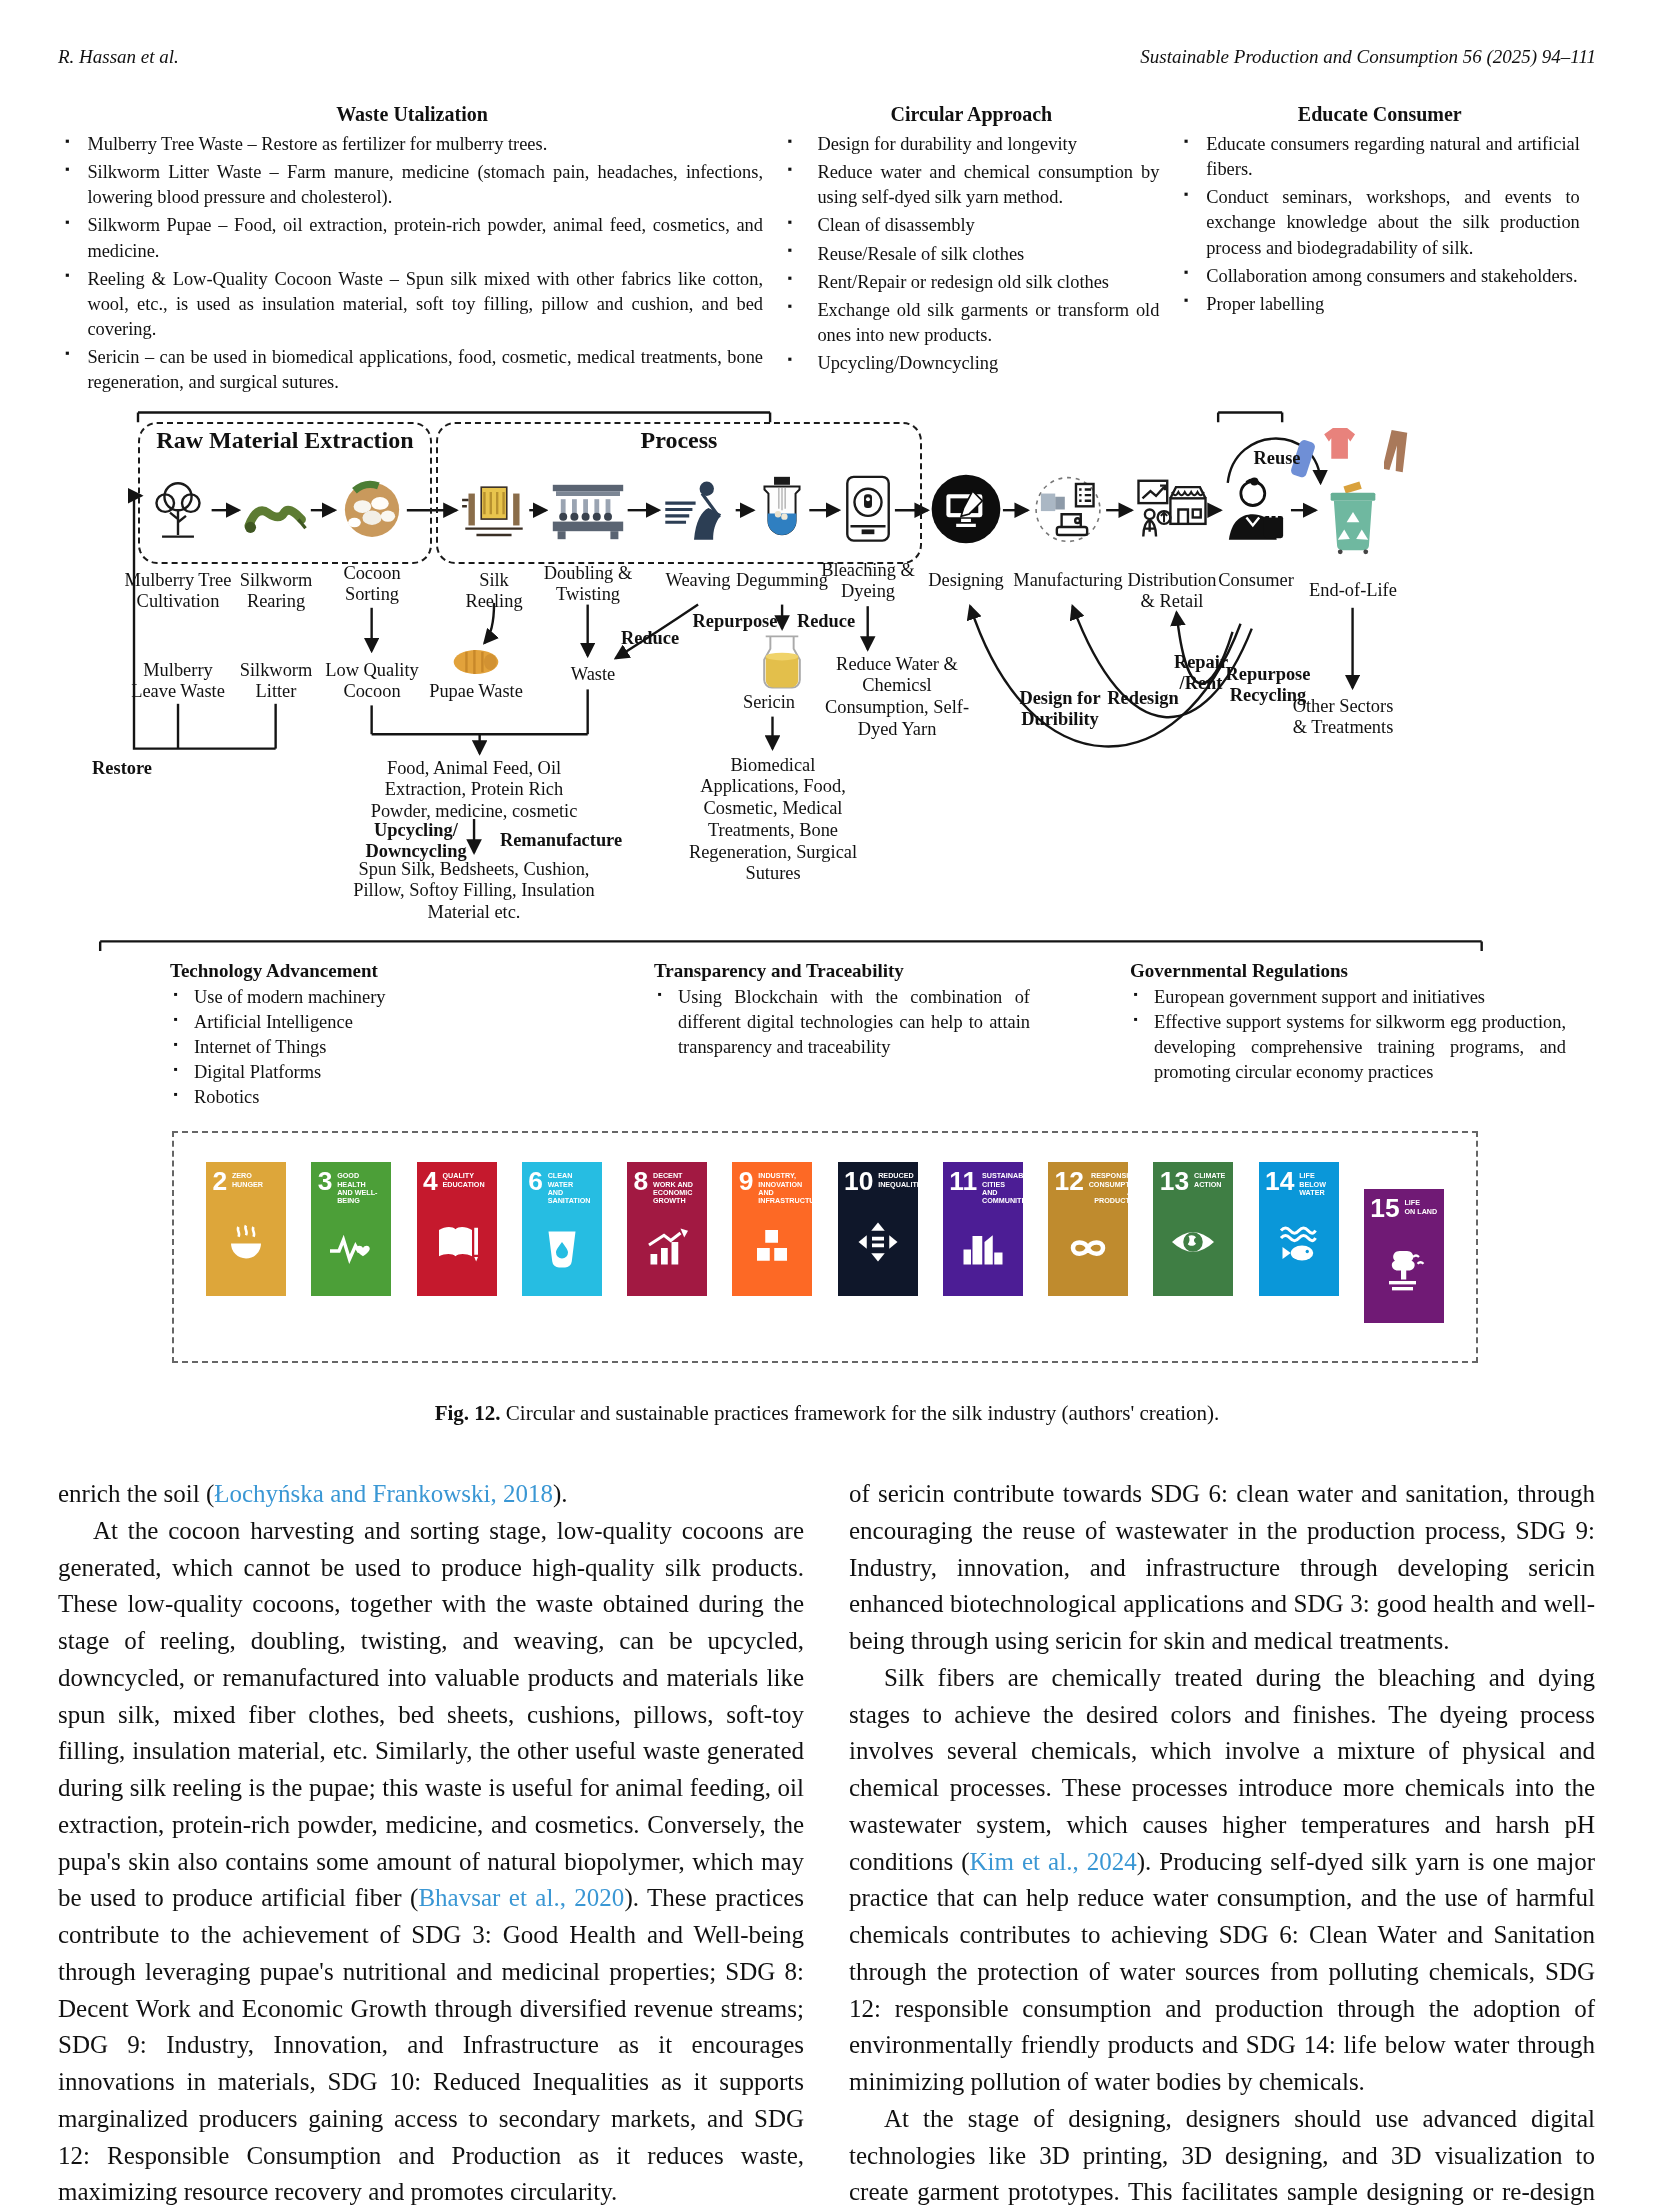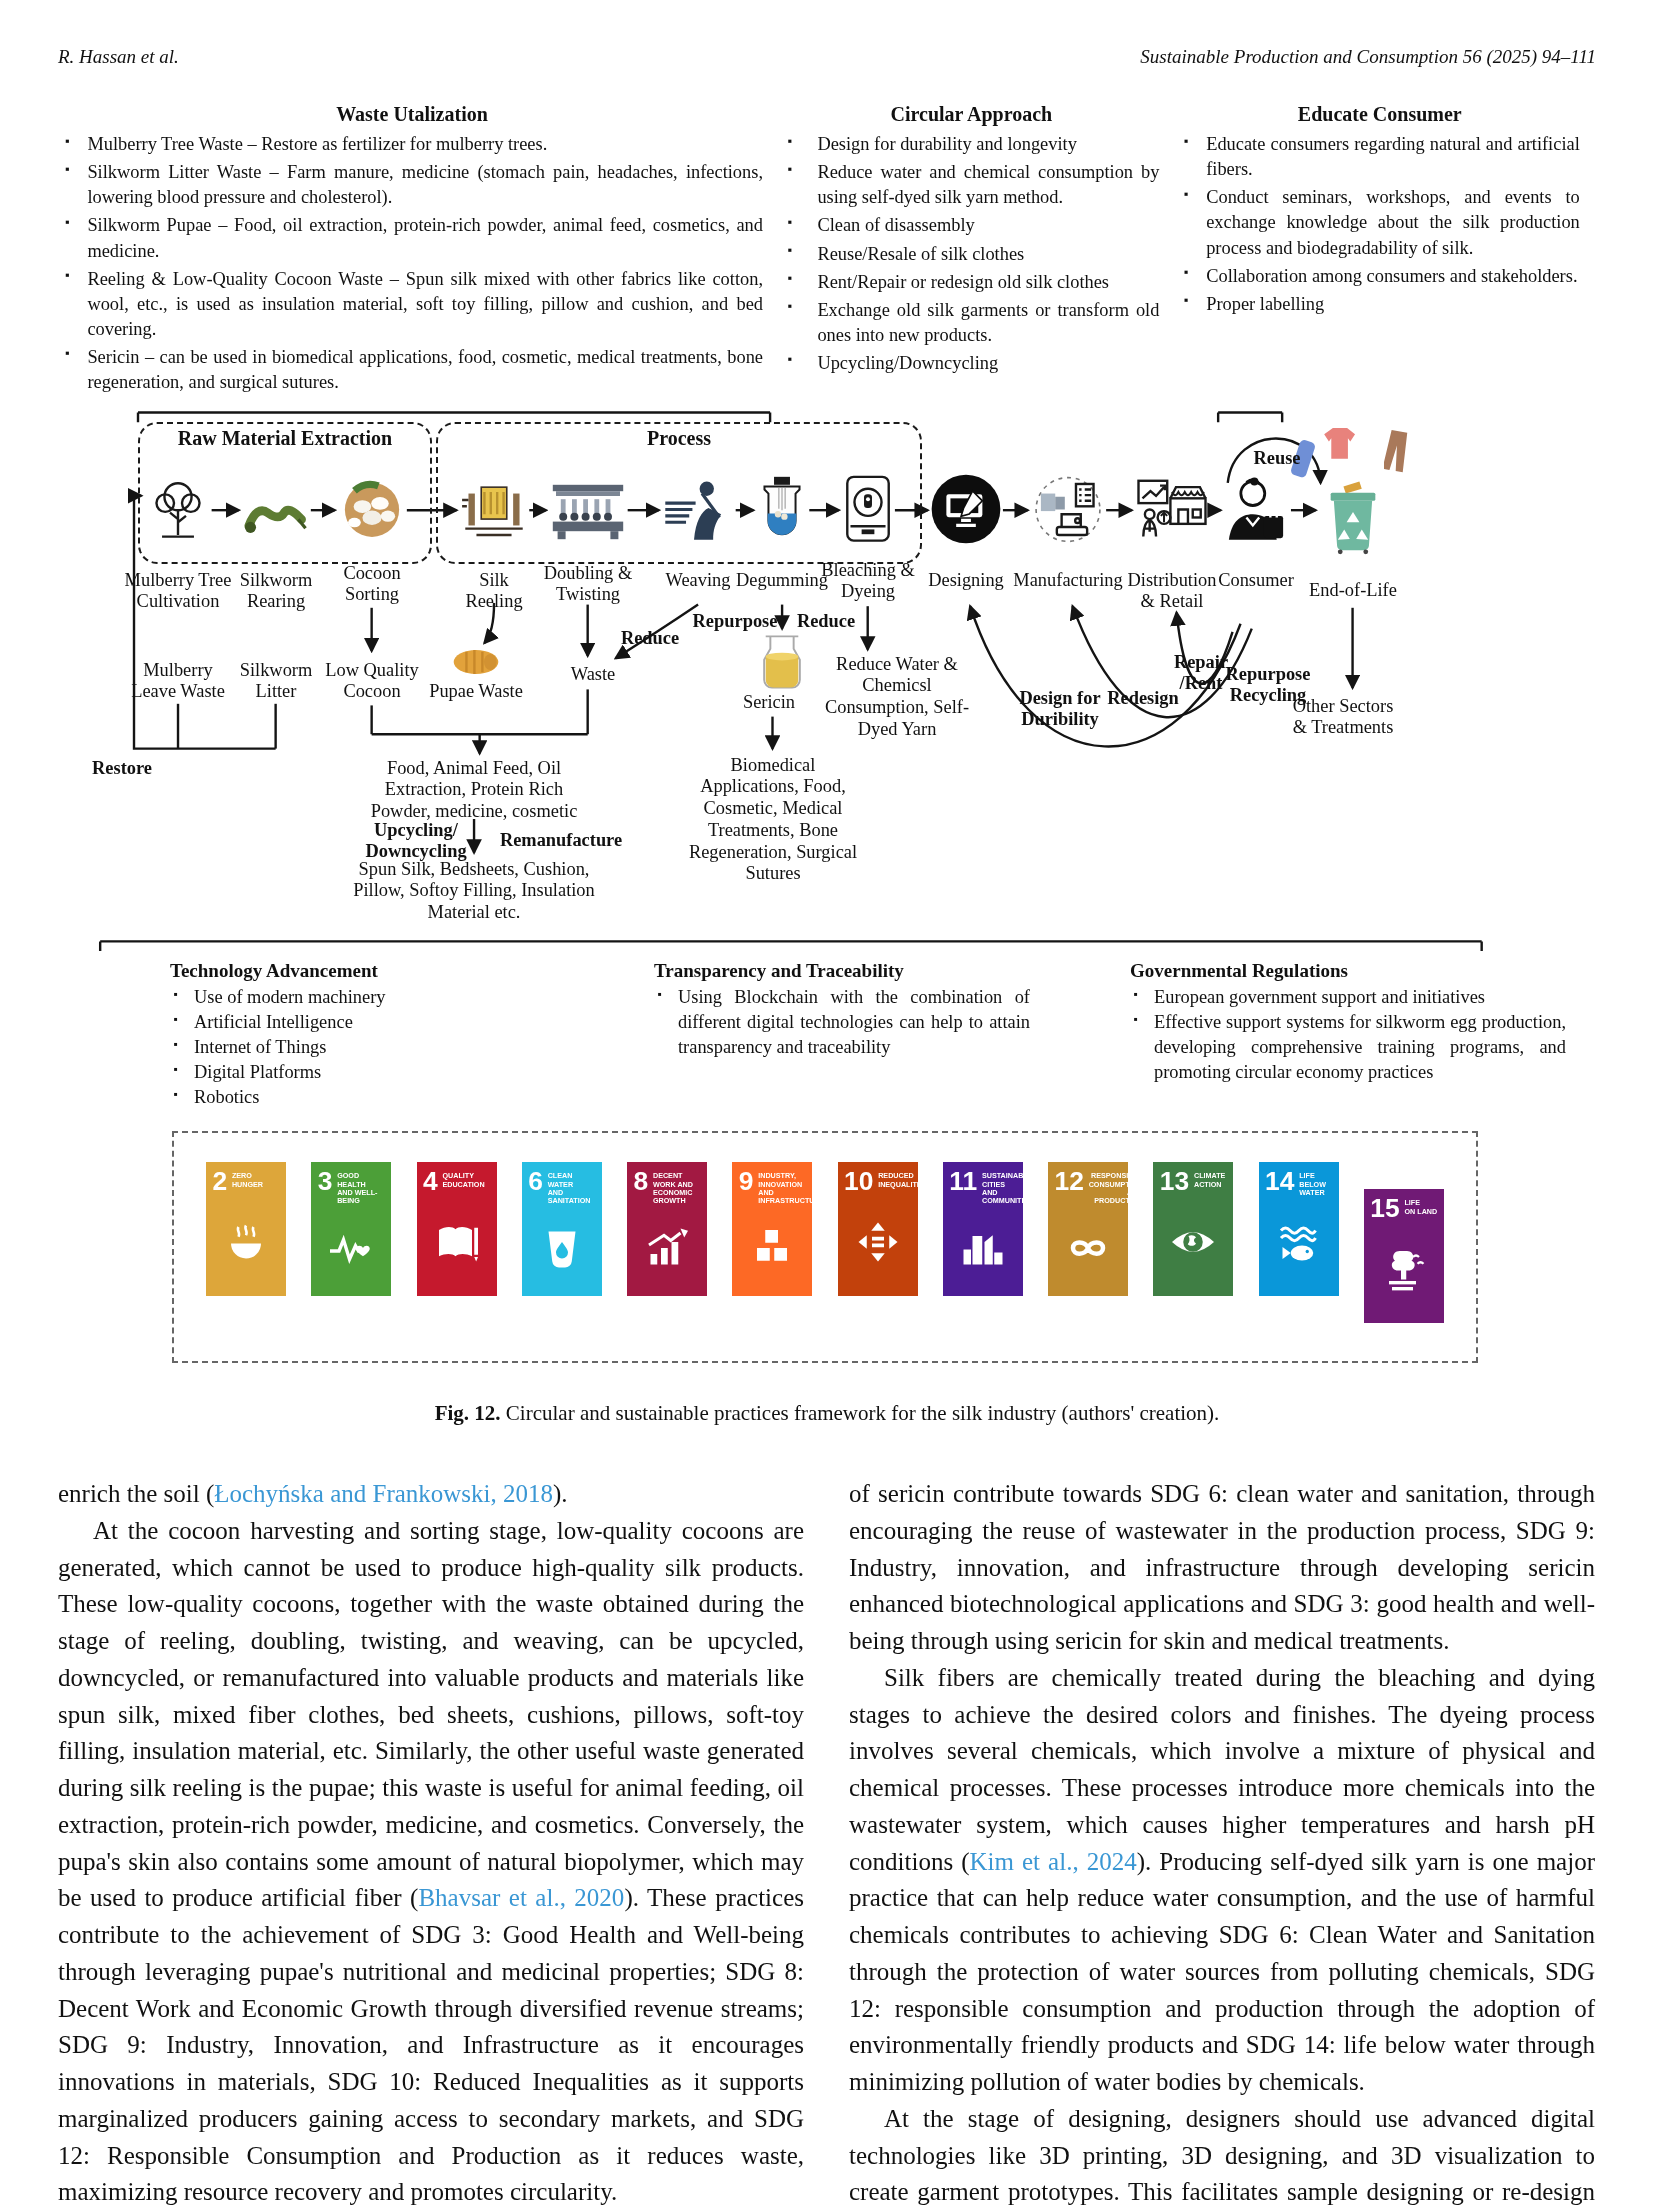--- a/index.html
+++ b/index.html
@@ -12,21 +12,21 @@
   .fbox{box-sizing:border-box;}
   .fbox-1{width:708px;} .fbox-2{width:382px;} .fbox-3{width:406px;}
   .ftitle{text-align:center;font-weight:bold;font-size:20px;margin-bottom:6.4px;}
   .fbox ul{margin:0;padding:0;list-style:none;font-size:18.4px;line-height:1.36;text-align:justify;}
   .fbox li{position:relative;padding-left:26.4px;margin:3px;}
   .fbox-2 li{padding-left:34px;}
   .fbox li::before{content:"▪";position:absolute;left:4px;top:0.8px;font-size:12.8px;}
   
   .diagram{position:relative;height:530px;margin-top:8px;font-size:18.4px;}
   .gbox{position:absolute;top:16px;height:138px;border:2.4px dashed #1a1a1a;border-radius:19px;}
-  .gtitle{position:absolute;top:3.2px;width:100%;text-align:center;font-weight:bold;font-size:20px;}
+  .gtitle{position:absolute;top:3.2px;width:100%;text-align:center;font-weight:bold;font-size:24px;}
   .stage{position:absolute;transform:translateX(-50%);top:69px;}
   .dlabel{position:absolute;transform:translateX(-50%);text-align:center;white-space:pre-line;line-height:1.18;}
   .dlabel.bold{font-weight:bold;}
   .arrows{position:absolute;left:0;top:0;pointer-events:none;}
   
   .fig-bracket{display:block;margin:3.2px 0 1.6px;}
   
   .fig-bottom{display:flex;margin-top:6.4px;}
   .bbox ul{margin:3.2px 0 0;padding:0;list-style:none;font-size:18.4px;line-height:1.36;text-align:justify;}
   .bbox li{position:relative;padding-left:24px;}
@@ -518,21 +518,21 @@
 AND INFRASTRUCTURE</span>
             </div>
             <div class="sdg-icon">
               <svg width="48" height="48" viewBox="0 0 64 64">
                 <rect x="23" y="8" width="17" height="17" fill="#fff"></rect>
                 <rect x="12" y="32" width="17" height="17" fill="#fff"></rect>
                 <rect x="35" y="32" width="17" height="17" fill="#fff"></rect>
               </svg>
             </div>
           </div>
-          <div class="sdg-tile" style="background: #c2410c;">
+          <div class="sdg-tile" style="background: #0f172a;">
             <div class="sdg-head">
               <span class="sdg-num">10</span>
               <span class="sdg-label">REDUCED
 INEQUALITIES</span>
             </div>
             <div class="sdg-icon">
               <svg width="48" height="48" viewBox="0 0 64 64">
                 <path d="M32 6l9 11H23z" fill="#fff"></path>
                 <path d="M32 58l-9-11h18z" fill="#fff"></path>
                 <path d="M6 32l11-9v18z" fill="#fff"></path>

